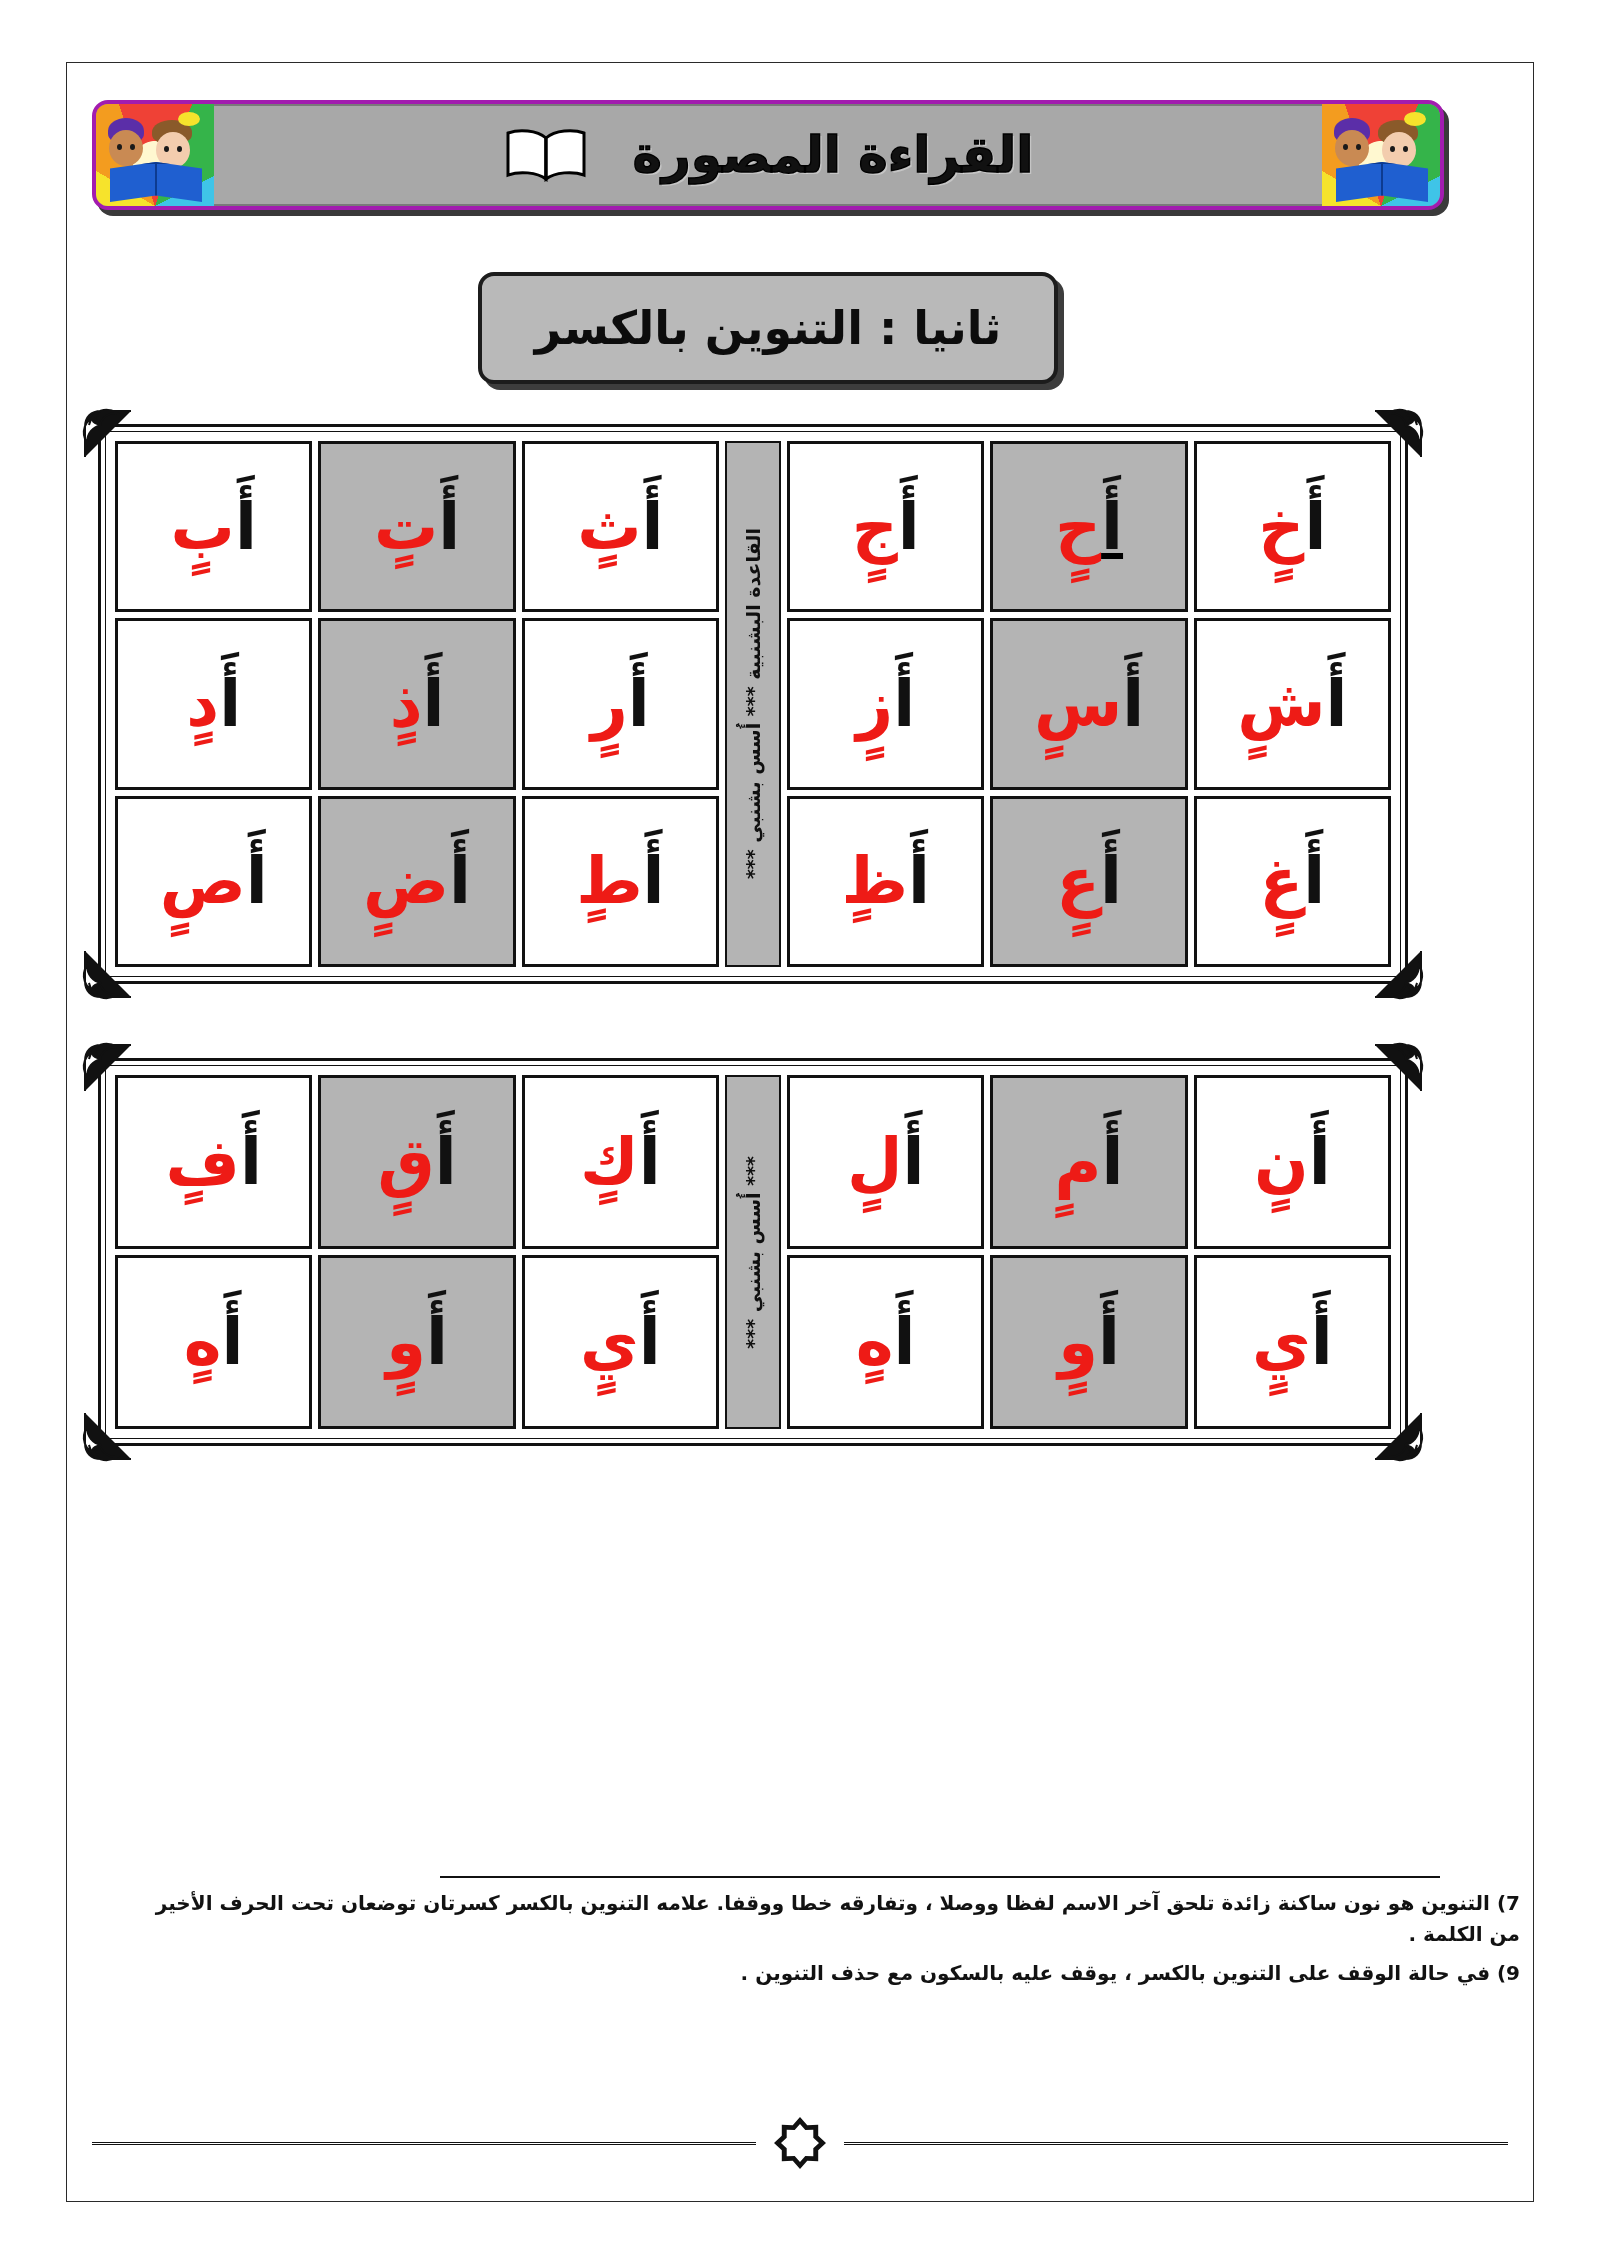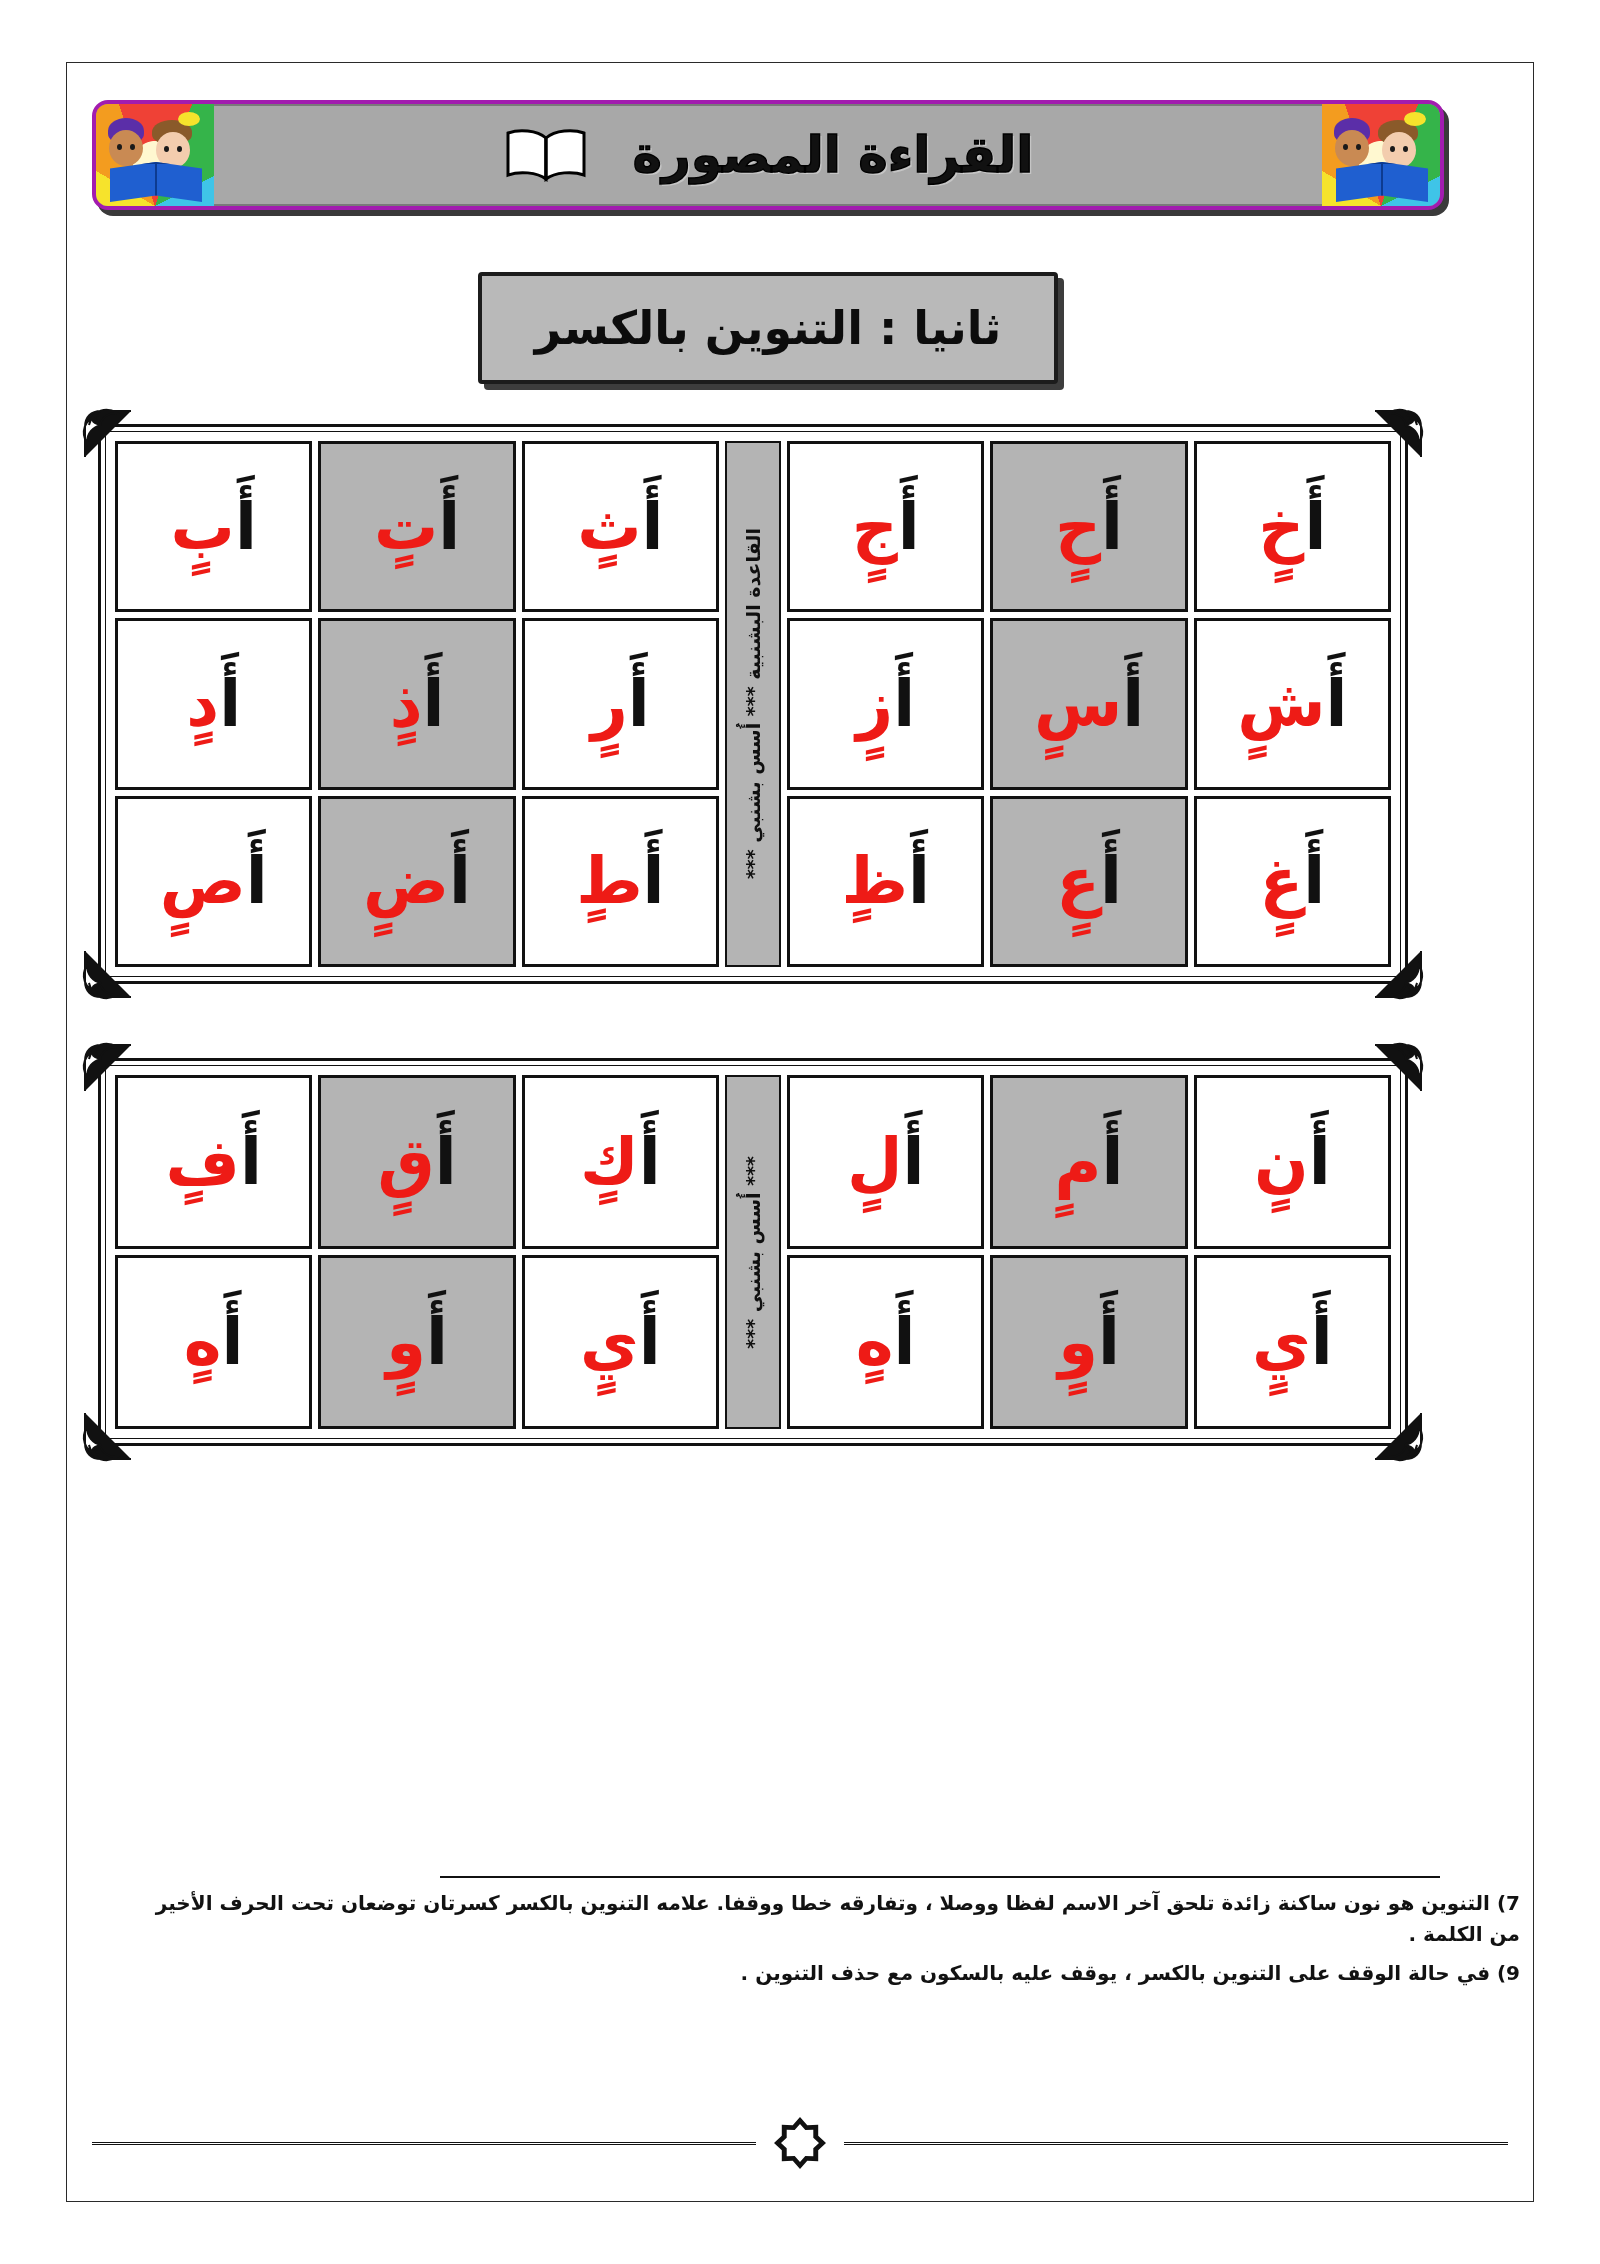--- a/index.html
+++ b/index.html
@@ -74,21 +74,21 @@
     white-space:nowrap;
   }
   .book-icon{ width:86px; height:54px; flex:0 0 86px; }
 
   
   .title-plate{
     position:absolute; left:478px; top:272px;
     width:580px; height:112px;
     background:#b9b9b9;
     border:4px solid #1c1c1c;
-    border-radius:4px;
+    border-radius:16px;
     box-shadow:6px 6px 0 #3d3d3d;
     box-sizing:border-box;
     display:flex; align-items:center; justify-content:center;
     direction:rtl;
   }
   .title-plate span{
     font-size:46px; font-weight:bold; color:#0c0c0c;
     font-family:"DejaVu Sans","Liberation Sans",sans-serif;
     white-space:nowrap;
   }
@@ -260,21 +260,21 @@
              M22 12 C6 16 4 30 10 40 C10 30 16 24 24 22 C14 20 12 14 22 12 Z" fill="#111" stroke="#111" stroke-width="2"></path>
   </svg>
   <svg class="corner br" viewBox="0 0 62 62">
     <path d="M8 54 L8 24 C8 14 14 8 24 8 L54 8 M12 22 C16 6 30 4 40 10 C30 10 24 16 22 24 C20 14 14 12 12 22 Z
              M22 12 C6 16 4 30 10 40 C10 30 16 24 24 22 C14 20 12 14 22 12 Z" fill="#111" stroke="#111" stroke-width="2"></path>
   </svg>
   <div class="grid" id="grid1" style="grid-template-columns:1fr 1fr 1fr 56px 1fr 1fr 1fr; grid-template-rows:1fr 1fr 1fr;">
       <div class="cell" style="grid-area: 1 / 1;">
         <span class="syl">أَ<span class="rd">خٍ</span></span>
       </div>
-      <div class="cell shade" style="grid-area: 1 / 2;">
+      <div class="cell shade" style="grid-area: 1 / 2; text-decoration: underline;">
         <span class="syl">أَ<span class="rd">حٍ</span></span>
       </div>
       <div class="cell" style="grid-area: 1 / 3;">
         <span class="syl">أَ<span class="rd">جٍ</span></span>
       </div>
       <div class="vlabel" style="grid-area: 1 / 4 / span 3;">
         <span>القاعدة البشنبية *** أُسس بشنبي ***</span>
       </div>
       <div class="cell" style="grid-area: 1 / 5;">
         <span class="syl">أَ<span class="rd">ثٍ</span></span>

